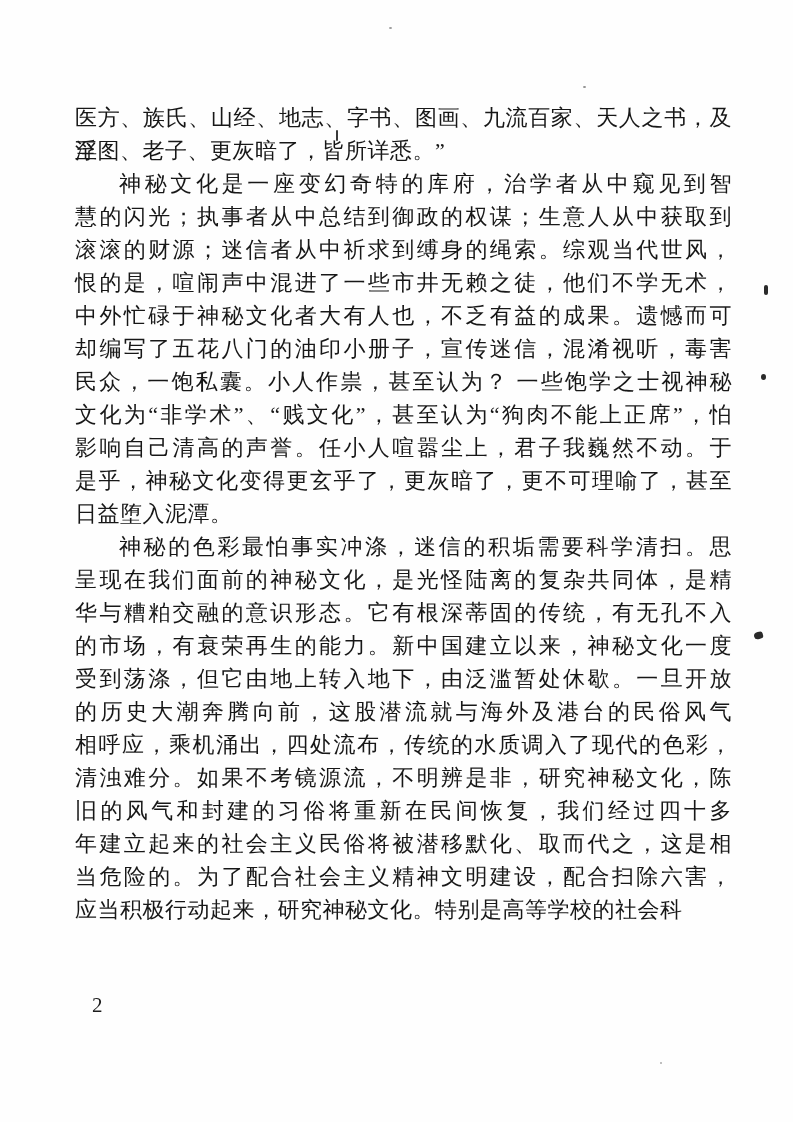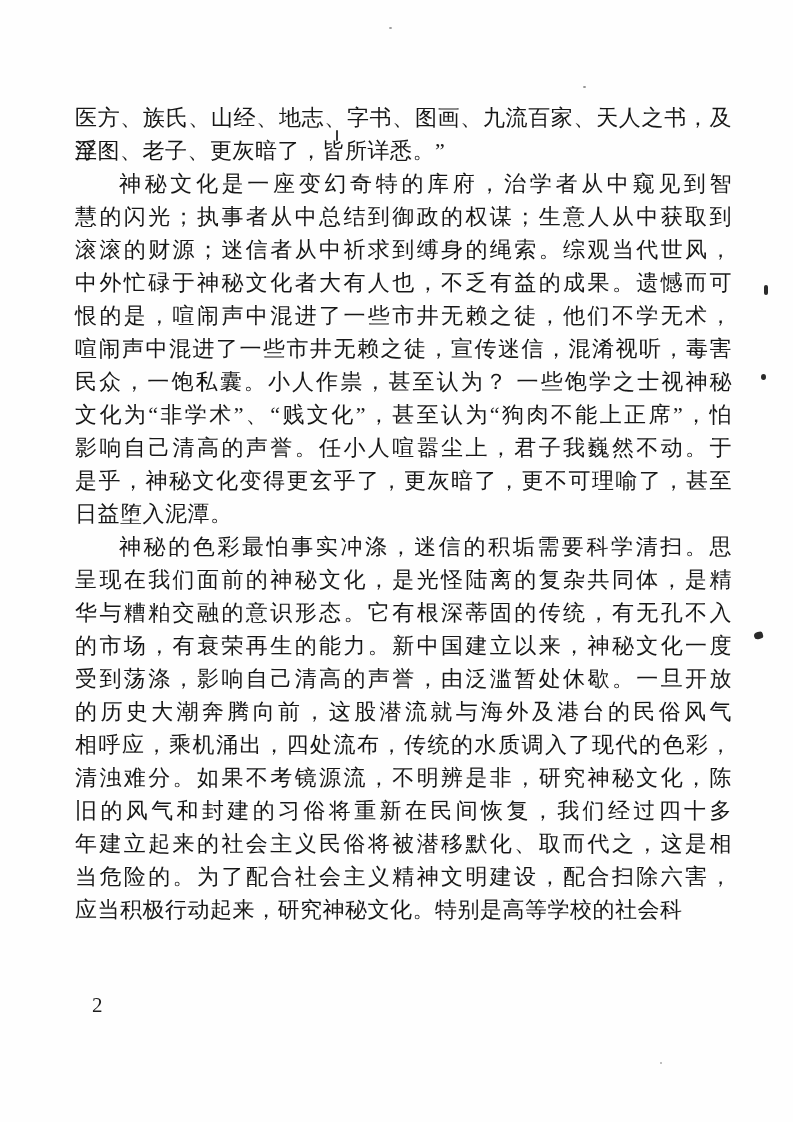--- a/index.html
+++ b/index.html
@@ -75,37 +75,37 @@
 
     <div class="para">
       <div class="line j">医方、族氏、山经、地志、字书、图画、九流百家、天人之书，及至</div>
       <div class="line">浮图、老子、更灰暗了，皆所详悉。”</div>
     </div>
 
     <div class="para">
       <div class="line j indent">神秘文化是一座变幻奇特的库府，治学者从中窥见到智</div>
       <div class="line j">慧的闪光；执事者从中总结到御政的权谋；生意人从中获取到</div>
       <div class="line j">滚滚的财源；迷信者从中祈求到缚身的绳索。综观当代世风，</div>
+      <div class="line j">恨的是，喧闹声中混进了一些市井无赖之徒，他们不学无术，</div>
       <div class="line j">中外忙碌于神秘文化者大有人也，不乏有益的成果。遗憾而可</div>
-      <div class="line j">恨的是，喧闹声中混进了一些市井无赖之徒，他们不学无术，</div>
-      <div class="line j">喧闹声中混进了一些市井无赖之徒，宣传迷信，混淆视听，毒害</div>
+      <div class="line j">却编写了五花八门的油印小册子，宣传迷信，混淆视听，毒害</div>
       <div class="line j">民众，一饱私囊。小人作祟，甚至认为？ 一些饱学之士视神秘</div>
       <div class="line j">文化为“非学术”、“贱文化”，甚至认为“狗肉不能上正席”，怕</div>
       <div class="line j">影响自己清高的声誉。任小人喧嚣尘上，君子我巍然不动。于</div>
       <div class="line j">是乎，神秘文化变得更玄乎了，更灰暗了，更不可理喻了，甚至</div>
       <div class="line">日益堕入泥潭。</div>
     </div>
 
 
     <div class="para">
       <div class="line j indent">神秘的色彩最怕事实冲涤，迷信的积垢需要科学清扫。思</div>
       <div class="line j">呈现在我们面前的神秘文化，是光怪陆离的复杂共同体，是精</div>
       <div class="line j">华与糟粕交融的意识形态。它有根深蒂固的传统，有无孔不入</div>
       <div class="line j">的市场，有衰荣再生的能力。新中国建立以来，神秘文化一度</div>
-      <div class="line j">受到荡涤，影响自己清高的声誉，由泛滥暂处休歇。一旦开放</div>
+      <div class="line j">受到荡涤，但它由地上转入地下，由泛滥暂处休歇。一旦开放</div>
       <div class="line j">的历史大潮奔腾向前，这股潜流就与海外及港台的民俗风气</div>
       <div class="line j">相呼应，乘机涌出，四处流布，传统的水质调入了现代的色彩，</div>
       <div class="line j">清浊难分。如果不考镜源流，不明辨是非，研究神秘文化，陈</div>
       <div class="line j">旧的风气和封建的习俗将重新在民间恢复，我们经过四十多</div>
       <div class="line j">年建立起来的社会主义民俗将被潜移默化、取而代之，这是相</div>
       <div class="line j">当危险的。为了配合社会主义精神文明建设，配合扫除六害，</div>
       <div class="line">应当积极行动起来，研究神秘文化。特别是高等学校的社会科</div>
     </div>
 
   </div>

